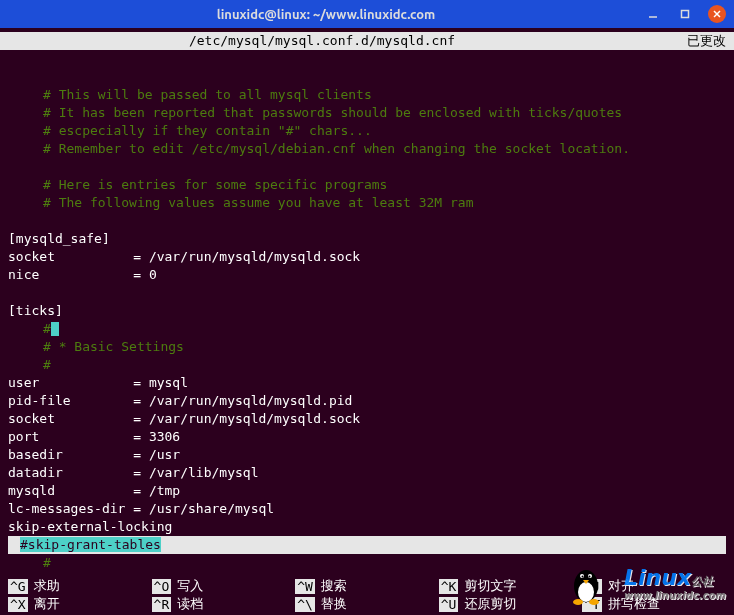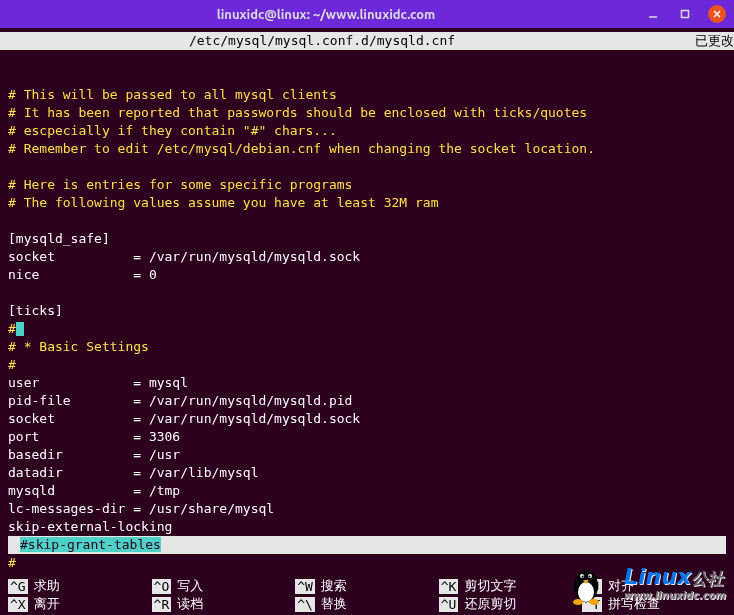--- a/index.html
+++ b/index.html
@@ -8,21 +8,21 @@
       font-size: 13px;
       background: #2c001e;
       color: #ffffff;
       width: 734px;
       height: 615px;
       overflow: hidden;
       position: relative;
     }
     .titlebar {
       height: 28px;
-      background: #6d28d9;
+      background: #1d4ed8;
       display: flex;
       align-items: center;
       padding: 0 8px;
       position: relative;
     }
     .titlebar-title {
       flex: 1;
       text-align: center;
       color: #dcdcdc;
       font-weight: bold;
@@ -51,27 +51,27 @@
     .nano-header {
       background: #e6e6e6;
       color: #000000;
       display: flex;
       height: 18px;
       line-height: 18px;
       margin-top: 4px;
     }
     .nano-header .version { padding-left: 8px; width: 200px; }
     .nano-header .file { flex: 1; text-align: center; }
-    .nano-header .status { padding-right: 0; text-align: right; width: 90px; }
+    .nano-header .status { padding-right: 8px; text-align: right; width: 90px; }
     .content {
       padding: 0px 8px 0 8px;
       line-height: 18px;
       white-space: pre;
     }
-    .comment { color: #fde047; }
+    .comment { color: #4d7c0f; margin-left: 35px; }
     .cursor {
       background: #4dd0c7;
       color: #2c001e;
       display: inline-block;
       width: 8px;
       height: 14px;
       vertical-align: text-bottom;
     }
     .highlight-line {
       background: #e6e6e6;
@@ -111,21 +111,21 @@
       right: 8px;
       bottom: 14px;
       color: #0080ff;
       font-family: "DejaVu Sans", sans-serif;
       font-size: 22px;
       font-style: italic;
       font-weight: bold;
       opacity: 0.9;
       text-shadow: 1px 1px 0 #fff;
     }
-    .watermark .cn { color: #666; font-size: 16px; }
+    .watermark .cn { color: #666; font-size: 11px; }
     .watermark .url { font-size: 10px; color: #888; display:block; text-align:right;}
     .penguin {
       position: absolute;
       right: 130px;
       bottom: 6px;
     }
   </style>
 </head>
 <body>
 

